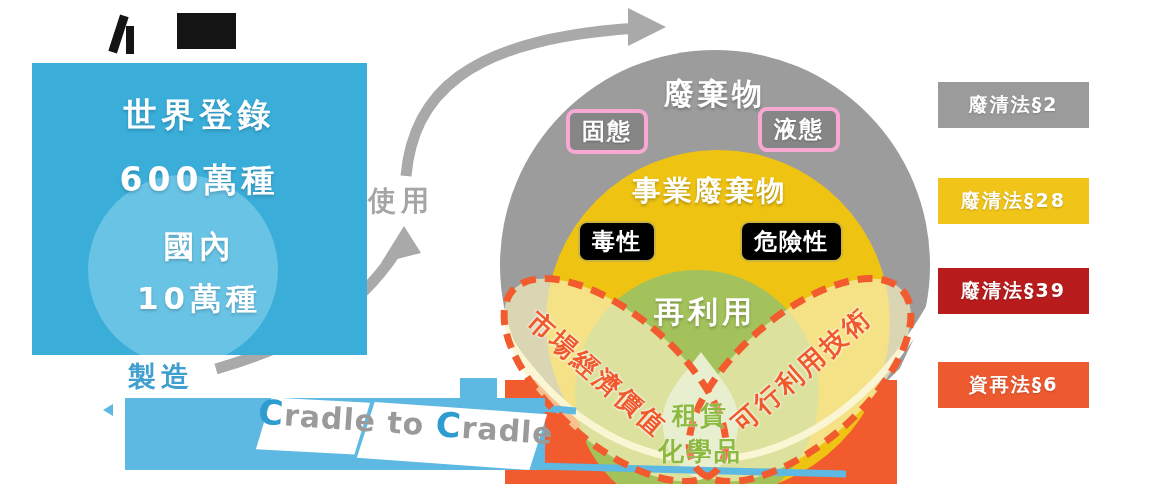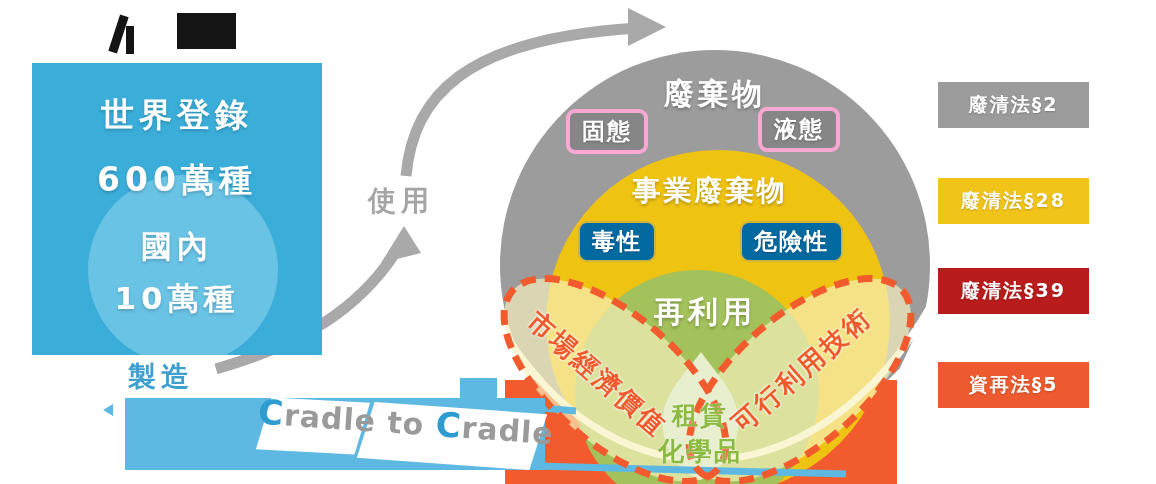--- a/index.html
+++ b/index.html
@@ -2,21 +2,21 @@
 <html><head>
 <meta charset="utf-8">
 <style>
   html,body{margin:0;padding:0;background:#fff;}
   .stage{position:relative;width:1156px;height:484px;background:#fff;overflow:hidden;
          font-family:"DejaVu Sans","Liberation Sans",sans-serif;font-weight:bold;}
   .abs{position:absolute;}
   svg.layer{position:absolute;left:0;top:0;}
 
   
-  .blue-box{left:32px;top:63px;width:290px;height:292px;background:#3aadd9;overflow:hidden;z-index:10;}
+  .blue-box{left:32px;top:63px;width:335px;height:292px;background:#3aadd9;overflow:hidden;z-index:10;}
   .inner-circle{left:56px;top:112px;width:190px;height:190px;border-radius:50%;background:#69c3e5;}
   .box-text{width:100%;text-align:center;color:#fff;font-size:33px;letter-spacing:5px;
             text-shadow:0 2px 3px rgba(0,0,0,.18);}
   .box-text.small{font-size:31px;}
 
   
   .cycle-label{font-size:28px;letter-spacing:5px;z-index:11;}
   .lbl-make{left:128px;top:358px;color:#3f9fce;}
   .lbl-use{left:368px;top:182px;color:#a5a5a5;}
   .lbl-dispose{left:664px;top:8px;color:#111;font-size:30px;}
@@ -30,21 +30,21 @@
   .green-circle{left:575px;top:270px;width:244px;height:244px;background:#a3c25b;z-index:5;}
 
   .ring-title{color:#fff;text-align:center;z-index:9;text-shadow:0 2px 3px rgba(0,0,0,.25);}
   .t-waste{left:600px;top:74px;width:230px;font-size:30px;letter-spacing:4px;}
   .t-industrial{left:580px;top:172px;width:260px;font-size:28px;letter-spacing:3px;}
   .t-reuse{left:610px;top:292px;width:190px;font-size:30px;letter-spacing:4px;}
 
   .badge{color:#fff;font-size:23px;letter-spacing:2px;border-radius:9px;padding:3px 12px;z-index:9;
          text-shadow:0 1px 2px rgba(0,0,0,.25);}
   .badge-gray{background:#868686;border:4px solid #f9a8d4;}
-  .badge-yellow{background:#0369a1;border:2px solid #ccb43c;}
+  .badge-yellow{background:#000000;border:2px solid #ccb43c;}
   .b-solid{left:566px;top:109px;}
   .b-liquid{left:758px;top:107px;}
   .b-toxic{left:578px;top:221px;}
   .b-hazard{left:740px;top:221px;}
 
   
   .petal-text{font-size:26px;color:#f0592b;letter-spacing:3px;text-align:center;z-index:9;
               text-shadow:0 0 3px rgba(255,255,255,.85),0 0 3px rgba(255,255,255,.85);}
   .pt-left{left:487px;top:357px;width:220px;transform:rotate(41deg);}
   .pt-right{left:692px;top:353px;width:220px;transform:rotate(-41deg);}
@@ -139,19 +139,19 @@
   <div class="abs band"></div>
   <div class="abs band-tab"></div>
   <div class="abs band-tail"></div>
   <div class="abs band-slash bs1"></div>
   <div class="abs band-slash bs2"></div>
   <div class="abs cradle"><span class="cap">C</span><span>radle</span>&nbsp;<span>to</span>&nbsp;<span class="cap">C</span><span>radle</span></div>
 
   <div class="abs legend-item lg1" style="background-color: rgb(155, 155, 155);">廢清法§2</div>
   <div class="abs legend-item lg2" style="background-color: rgb(240, 196, 25);">廢清法§28</div>
   <div class="abs legend-item lg3" style="background-color: #b91c1c;">廢清法§39</div>
-  <div class="abs legend-item lg4" style="background-color: rgb(238, 90, 48);">資再法§5</div>
+  <div class="abs legend-item lg4" style="background-color: rgb(238, 90, 48);">資再法§6</div>
 
   <div class="abs frag frag-stroke"></div>
   <div class="abs frag frag-stroke2"></div>
   <div class="abs frag frag-block"></div>
 
 </div>
 
 </body></html>

